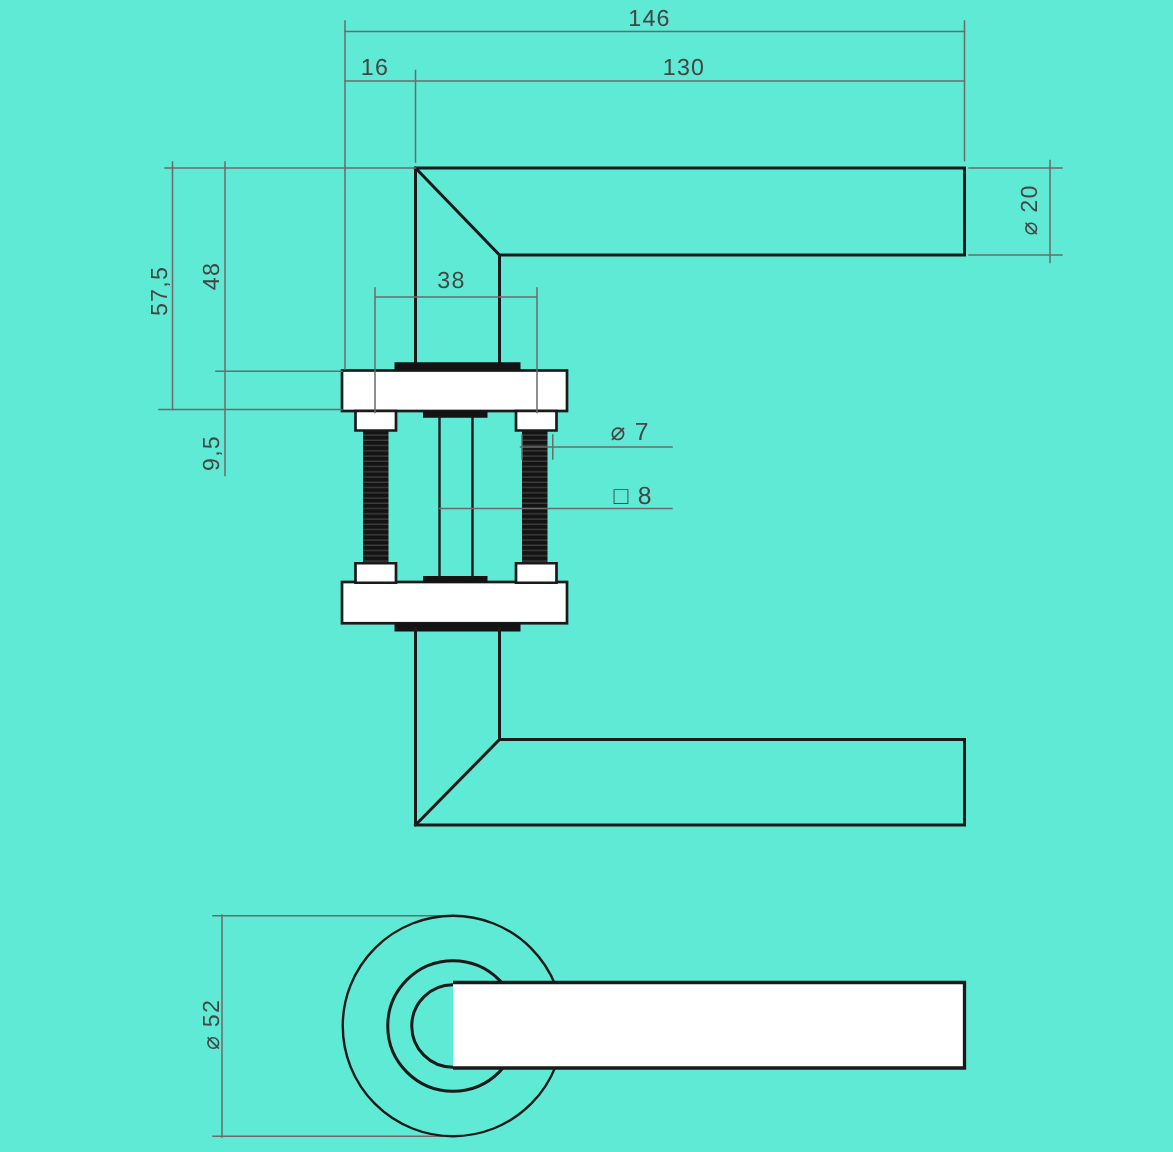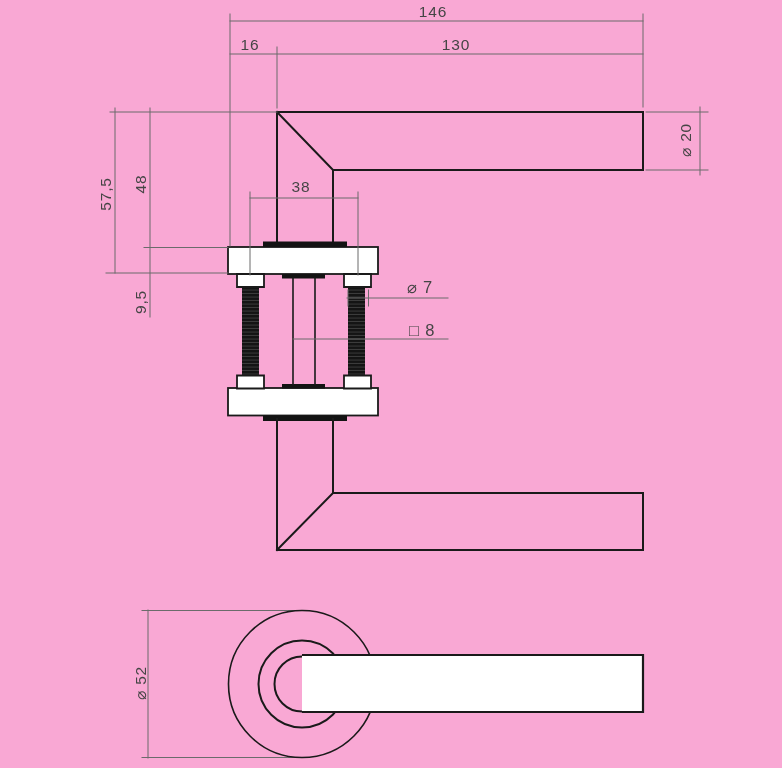--- a/index.html
+++ b/index.html
@@ -1,16 +1,16 @@
 <!DOCTYPE html>
 <html><head>
 <meta charset="utf-8">
 <style>
   html,body{margin:0;padding:0;background:#ffffff;}
-  .page{position:relative;width:782px;height:768px;background:#f9a8d4;overflow:hidden;
+  .page{position:relative;width:782px;height:768px;background:#5eead4;overflow:hidden;
         font-family:"Liberation Sans","DejaVu Sans",sans-serif;}
   svg{display:block;}
   .obj{stroke:#1a1a1a;stroke-width:2;fill:none;stroke-linecap:square;}
   .objthin{stroke:#1a1a1a;stroke-width:1.6;fill:none;stroke-linecap:square;}
   .objfill{stroke:#1a1a1a;stroke-width:1.8;fill:#ffffff;stroke-linecap:square;}
   .blk{fill:#131313;stroke:none;}
   .dim{stroke:#6b6b6b;stroke-width:1;fill:none;stroke-linecap:square;}
   .lbl{font-family:"Liberation Sans","DejaVu Sans",sans-serif;font-size:15.5px;
        fill:#454545;letter-spacing:0.8px;font-weight:400;}
   .lbl-big{font-size:16.5px;}

